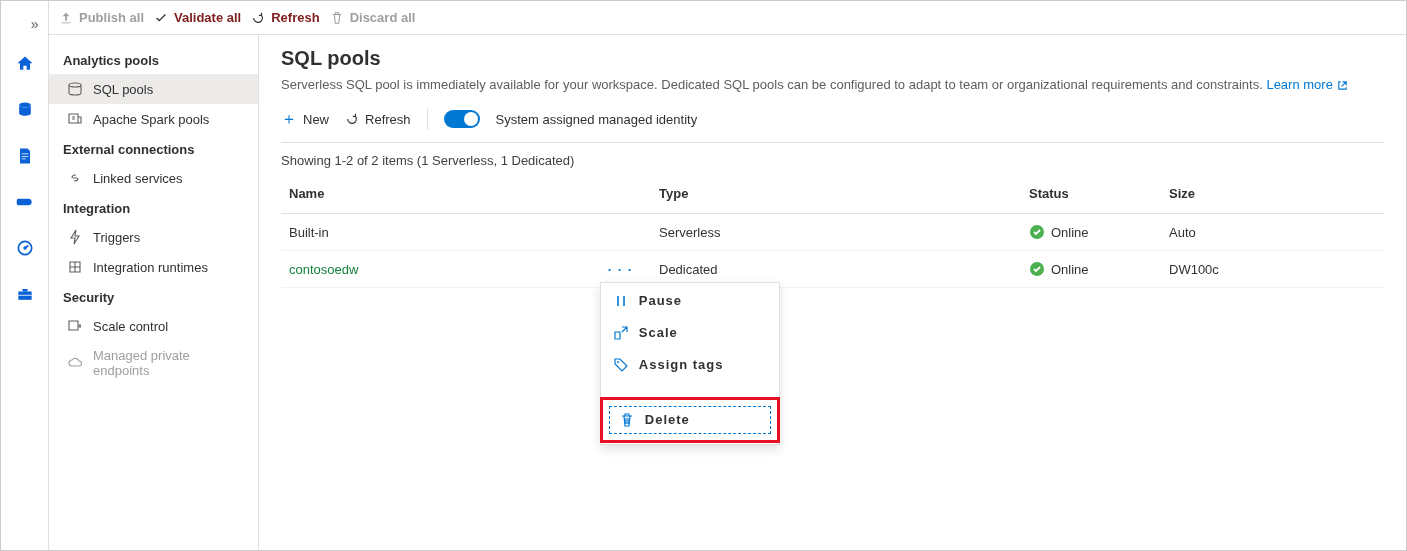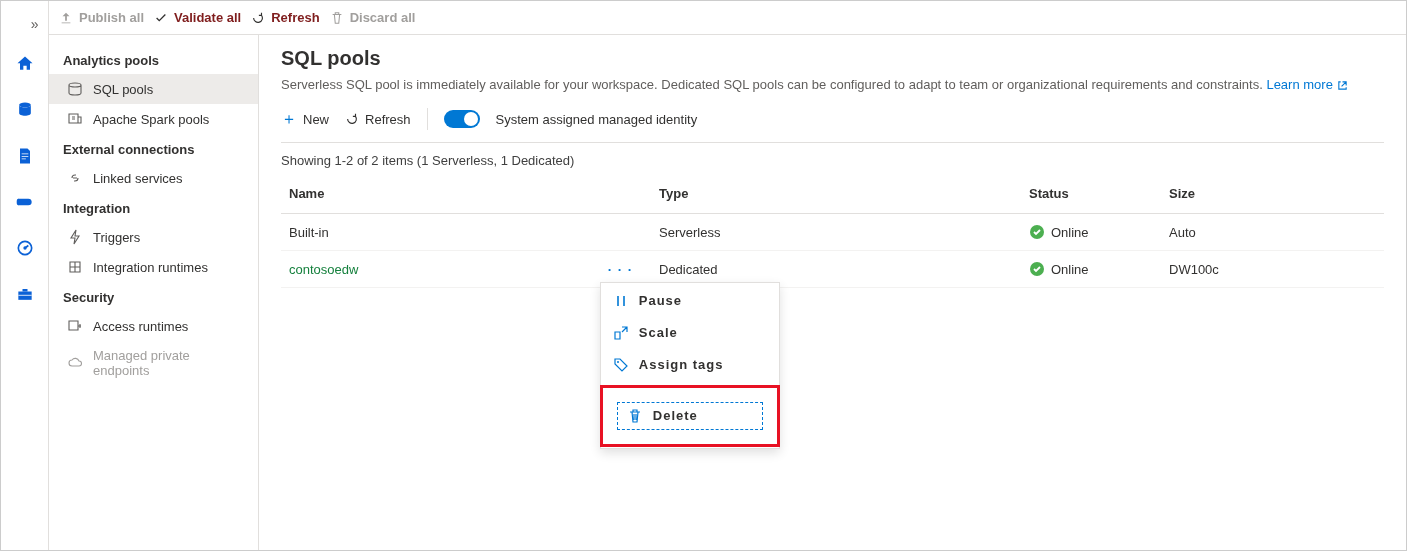--- a/index.html
+++ b/index.html
@@ -127,22 +127,22 @@
     display:flex; align-items:flex-start; gap:10px;
     padding:8px 12px; cursor:pointer; color:#323130;
   }
   .ctx-item svg{ width:16px;height:16px; color:#0078d4;}
   .ctx-item.delete {
     outline: 1px dashed #0078d4;
     outline-offset:-3px;
   }
   .delete-highlight {
     border: 3px solid #e81123;
-    padding:12px;
-    margin:4px -1px -1px -1px;
+    padding:4px;
+    margin:16px -1px -1px -1px;
   }
   col.name-col{width:370px;}
   col.type-col{width:370px;}
   col.status-col{width:140px;}
   col.size-col{width:auto;}
 </style>
 </head>
 <body>
 
 <div class="app">
@@ -254,21 +254,21 @@
               <path fill="none" stroke="#605e5c" stroke-width="1.1" d="M3 3h10v10H3zM3 8h10M8 3v10"></path>
             </svg>
           <span>Integration runtimes</span>
         </div>
 
         <div class="sb-section">Security</div>
         <div class="sb-item">
           <svg viewBox="0 0 16 16">
               <path fill="none" stroke="#605e5c" stroke-width="1.1" d="M2 3h9v9H2zM11 8h3M13 6v4"></path>
             </svg>
-          <span>Access runtimes</span>
+          <span>Scale control</span>
         </div>
         <div class="sb-item disabled">
           <svg viewBox="0 0 16 16">
               <path fill="none" stroke="#a19f9d" stroke-width="1.1" d="M5 11a3 3 0 010-6 4 4 0 017 1 2.5 2.5 0 010 5z"></path>
             </svg>
           <span>Managed private endpoints</span>
         </div>
       </div>
 
       <div class="main">

